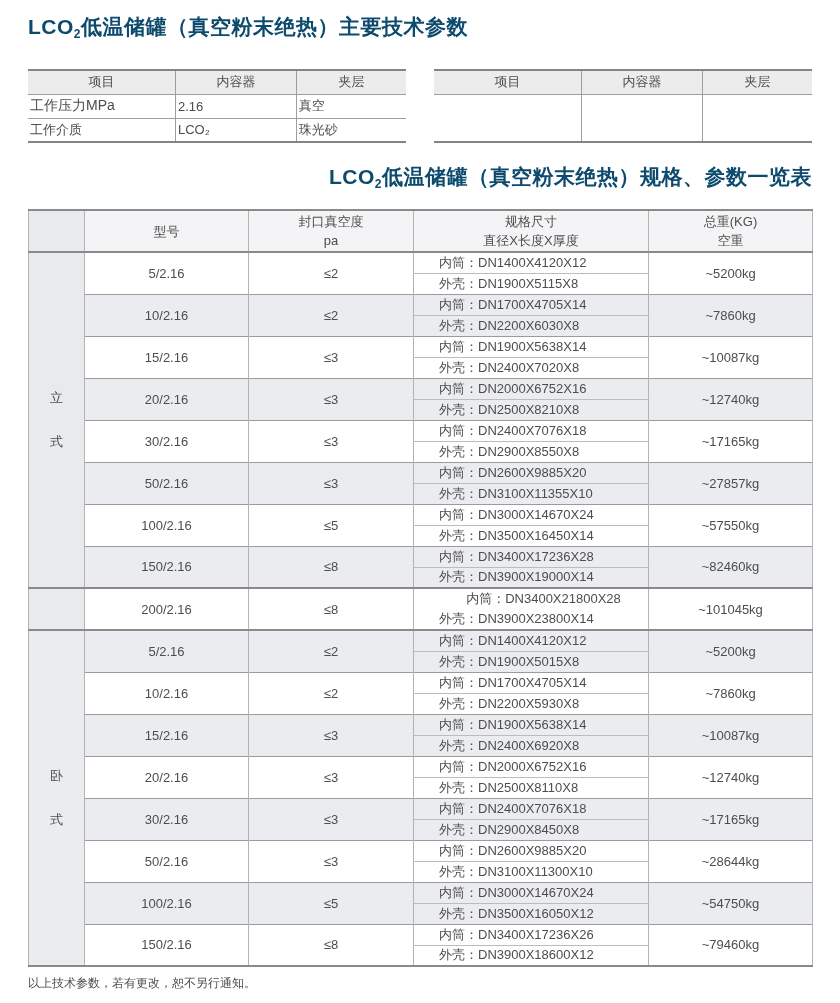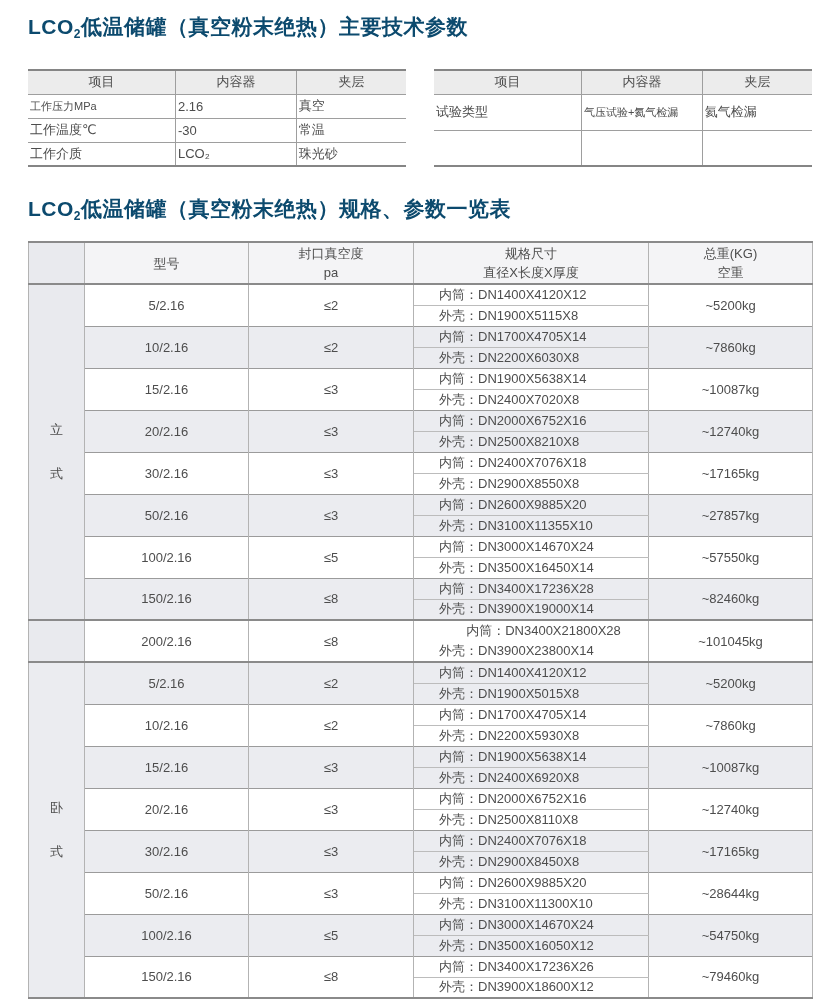--- a/index.html
+++ b/index.html
@@ -19,21 +19,21 @@
     font-size: 21px;
     line-height: 26px;
     font-weight: bold;
     color: #0c4a6e;
     letter-spacing: 0.5px;
   }
   h1.title .sub {
     font-size: 12px;
     vertical-align: -4px;
   }
-  h1.title-2 { margin-top: 29px; }
+  h1.title-2 { margin-top: 21px; text-align: right; }
 
   
   .top-tables {
     margin-top: 22px;
     display: flex;
     justify-content: space-between;
   }
   table.params {
     width: 378px;
     border-collapse: collapse;
@@ -48,21 +48,21 @@
   .params th, .params td {
     border: 1px solid #9e9e9e;
     height: 24px;
     vertical-align: middle;
     font-weight: normal;
     padding: 0 2px;
   }
   .params th:first-child, .params td:first-child { border-left: none; }
   .params th:last-child,  .params td:last-child  { border-right: none; }
   .params thead th { background: #ececec; }
-  .params td.small { font-size: 11px; }
+  .params td.small { font-size: 14px; }
 
   
   table.spec {
     margin-top: 12px;
     width: 784px;
     border-collapse: collapse;
     table-layout: fixed;
     font-size: 13px;
     border-left: 1px solid #b3b3b3;
     border-right: 1px solid #b3b3b3;
@@ -147,50 +147,40 @@
             <th>夹层</th>
           </tr>
         </thead>
         <tbody>
           <tr>
             <td class="small">工作压力MPa</td>
             <td>2.16</td>
             <td>真空</td>
           </tr>
           <tr>
-            <td>工作温度℃</td>
-            <td>-30</td>
-            <td>常温</td>
-          </tr>
-          <tr>
             <td>工作介质</td>
             <td>LCO₂</td>
             <td>珠光砂</td>
           </tr>
         </tbody>
       </table>
     <table class="params">
       <colgroup>
           <col>
           <col>
           <col>
         </colgroup>
     <thead>
           <tr>
             <th>项目</th>
             <th>内容器</th>
             <th>夹层</th>
           </tr>
         </thead>
         <tbody>
-          <tr>
-            <td>试验类型</td>
-            <td class="small">气压试验+氦气检漏</td>
-            <td>氦气检漏</td>
-          </tr>
           <tr>
             <td></td>
             <td></td>
             <td></td>
           </tr>
         </tbody>
       </table>
   </div>
 
   <h1 class="title title-2"><span>LCO</span><span class="sub">2</span><span>低温储罐（真空粉末绝热）规格、参数一览表</span></h1>

